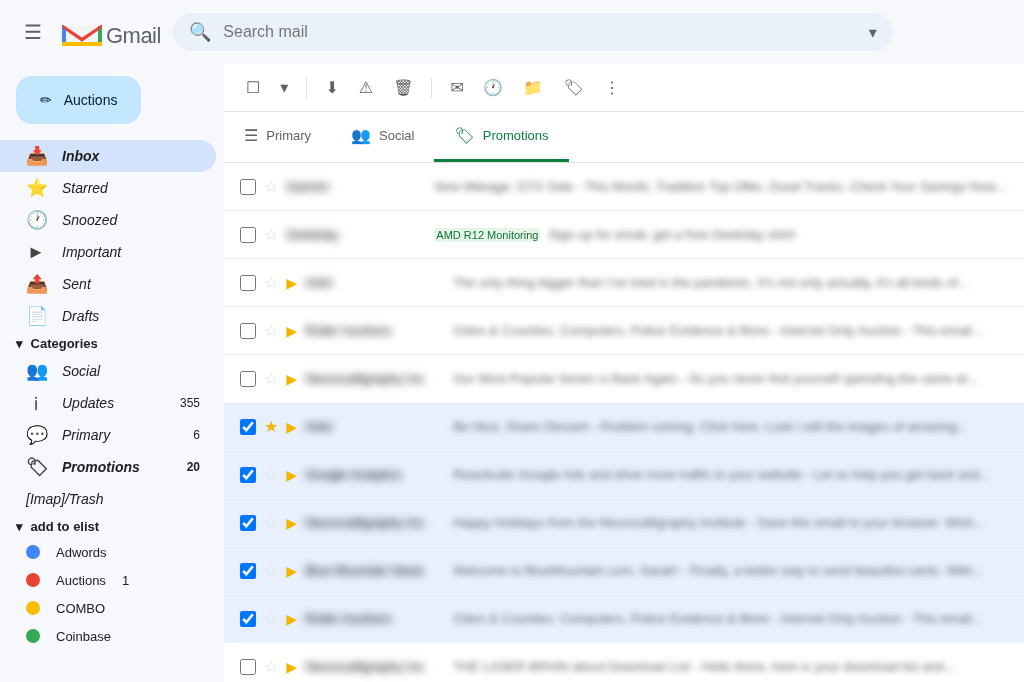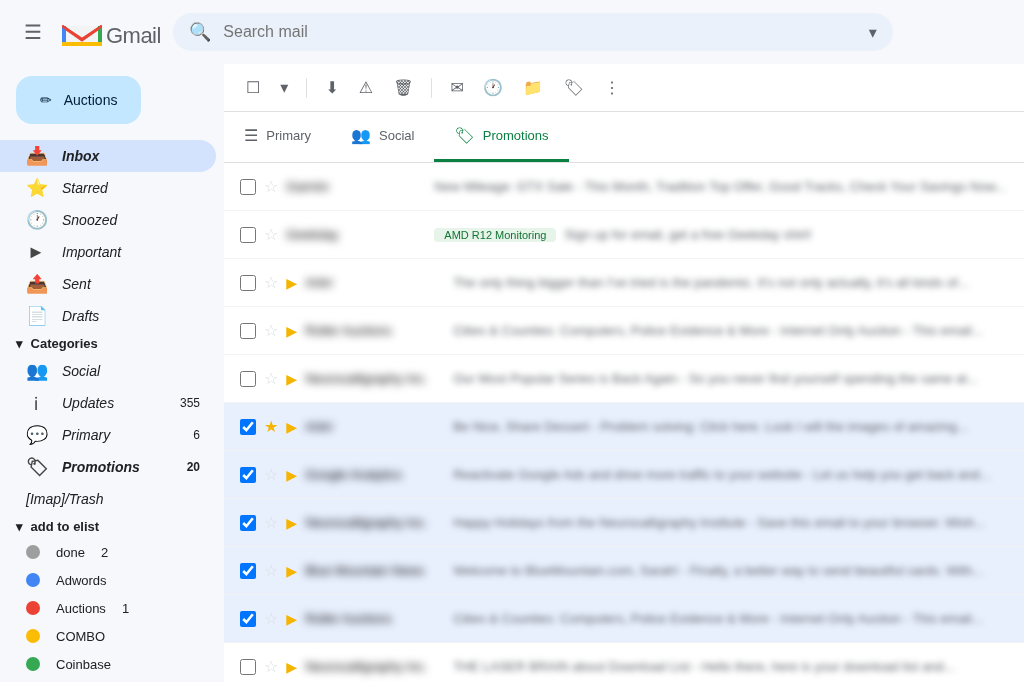--- a/index.html
+++ b/index.html
@@ -187,21 +187,21 @@
     }
     .email-row.selected { background: #e8f0fe; }
 
     .row-checkbox { width: 16px; height: 16px; cursor: pointer; flex-shrink: 0; }
     .row-star { color: #dadce0; cursor: pointer; font-size: 16px; flex-shrink: 0; }
     .row-star.starred { color: #f4b400; }
     .row-important { color: #f4b400; font-size: 14px; flex-shrink: 0; cursor: pointer; }
     .row-important.marked { color: #f4b400; }
 
     .row-sender { width: 140px; flex-shrink: 0; overflow: hidden; text-overflow: ellipsis; white-space: nowrap; font-size: 13px; }
-    .row-badge { flex-shrink: 0; display: inline-block; padding: 1px 10px; border-radius: 4px; font-size: 11px; font-weight: 500; }
+    .row-badge { flex-shrink: 0; display: inline-block; padding: 1px 2px; border-radius: 4px; font-size: 11px; font-weight: 500; }
     .badge-green { background: #e6f4ea; color: #137333; }
 
     .row-snippet { flex: 1; overflow: hidden; text-overflow: ellipsis; white-space: nowrap; color: #5f6368; font-size: 13px; font-weight: 400; }
 
     .blurred-text {
       filter: blur(3px);
       user-select: none;
     }
     .blurred-sender {
       filter: blur(4px);
@@ -328,25 +328,20 @@
     <div class="sidebar-item">
       <span class="item-label">[Imap]/Trash</span>
     </div>
 
     <div class="sidebar-category">
       <span>▾</span>
       <span>add to elist</span>
     </div>
 
     <div class="sidebar-label-item">
-      <span style="width:14px;height:14px;border-radius:50%;background:#9e9e9e;display:inline-block;flex-shrink:0;"></span>
-      <span class="item-label">done</span>
-      <span class="item-count">2</span>
-    </div>
-    <div class="sidebar-label-item">
       <span style="width:14px;height:14px;border-radius:50%;background:#4285f4;display:inline-block;flex-shrink:0;"></span>
       <span class="item-label">Adwords</span>
     </div>
     <div class="sidebar-label-item">
       <span style="width:14px;height:14px;border-radius:50%;background:#ea4335;display:inline-block;flex-shrink:0;"></span>
       <span class="item-label">Auctions</span>
       <span class="item-count">1</span>
     </div>
     <div class="sidebar-label-item">
       <span style="width:14px;height:14px;border-radius:50%;background:#fbbc04;display:inline-block;flex-shrink:0;"></span>

